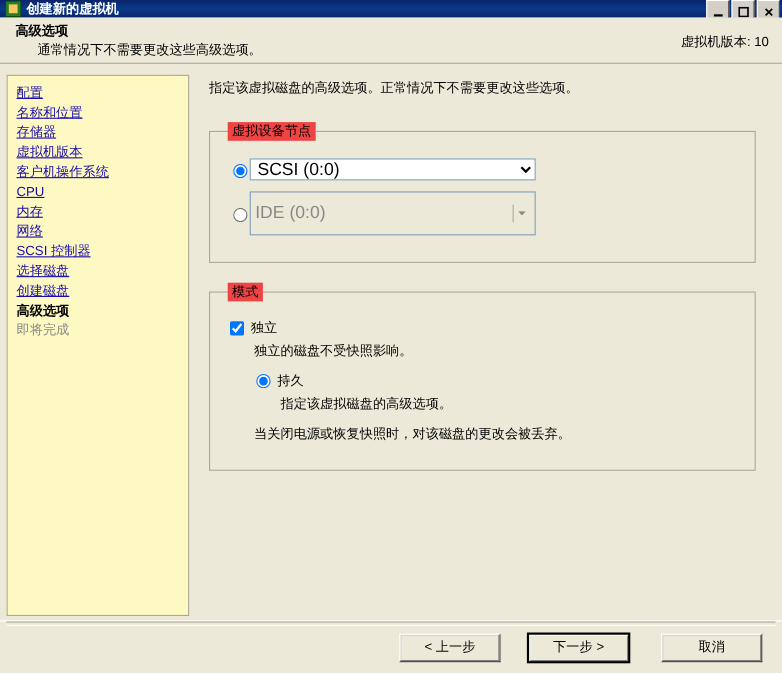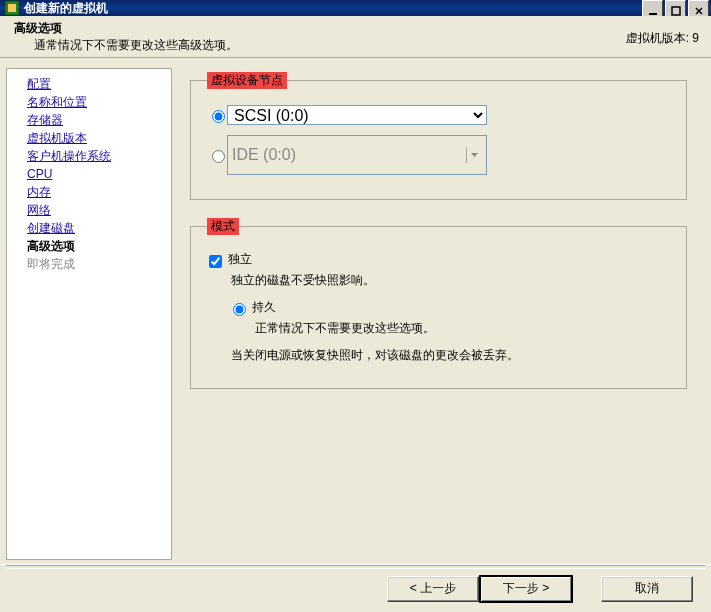--- a/index.html
+++ b/index.html
@@ -15,51 +15,51 @@
   .winbtn svg { width:10px;height:10px; }
 
   
   .header { height:42px; background:#ece9d8; border-bottom:1px solid #aca899; padding:4px 14px 0 14px; box-sizing:border-box; position:relative;}
   .header .heading { font-weight:bold; color:#000; }
   .header .sub { margin-left:20px; color:#000; }
   .header .version { position:absolute; right:12px; top:14px; color:#000; }
 
   
   .body { position:absolute; top:64px; left:0; right:0; bottom:48px; display:flex; background:#ece9d8;}
-  .sidebar { width:166px; background:#ffffff; border:1px solid #aca899; margin:4px 0 4px 6px; padding:6px 0 0 20px; box-sizing:border-box; overflow:hidden;}
+  .sidebar { width:166px; background:#fef9c3; border:1px solid #aca899; margin:4px 0 4px 6px; padding:6px 0 0 8px; box-sizing:border-box; overflow:hidden;}
   .sidebar a.step { display:block; color:#1a0dab; text-decoration:underline; cursor:pointer; line-height:18px; }
   .sidebar .current { display:block; color:#000; font-weight:bold; line-height:18px; }
   .sidebar .future { display:block; color:#888; line-height:18px; }
 
   .main { flex:1; padding:8px 18px 0 18px; box-sizing:border-box; position:relative;}
   .main .intro { color:#000; margin-bottom:22px; }
 
   fieldset.group { border:1px solid #aca899; padding:16px 16px 14px 16px; margin:0 6px 18px 0; position:relative; box-sizing:border-box;}
   fieldset.group legend { padding:0 4px; background:#ef4444;}
 
   .node-row { display:flex; align-items:center; margin-bottom:10px; }
   .node-row .radio { width:20px; display:flex; justify-content:center; }
   .node-row select, .node-row .fake-select {
       flex:0 0 260px; height:20px; font-size:16px; box-sizing:border-box;
   }
   .fake-select { border:1px solid #7f9db9; background:#ece9d8; color:#888; padding:19px 4px; display:flex; align-items:center; justify-content:space-between;}
   .fake-select .arrow { width:15px;height:16px;background:#ece9d8;border-left:1px solid #aca899;display:flex;align-items:center;justify-content:center;}
   select { border:1px solid #7f9db9; background:#fff; padding:0 2px; }
 
-  .mode-row { display:flex; align-items:flex-end; margin-bottom:4px;}
+  .mode-row { display:flex; align-items:flex-start; margin-bottom:4px;}
   .mode-row input[type=checkbox],.mode-row input[type=radio]{ margin:2px 6px 0 2px; flex:0 0 auto;}
   .mode-indent { margin-left:24px; }
   .mode-desc { margin-left:24px; color:#000; margin-bottom:10px; }
   .mode-desc.first { margin-left:24px; }
   .mode-label { color:#000; }
 
   
   .footer { position:absolute; left:0; right:0; bottom:0; height:48px; background:#ece9d8; border-top:1px solid #fff; box-sizing:border-box; display:flex; justify-content:flex-end; align-items:center; padding-right:18px;}
   .footer .sep { position:absolute; left:6px; right:6px; top:0; height:2px; border-top:1px solid #aca899; border-bottom:1px solid #fff;}
-  .btn { width:90px; height:24px; margin-left:0; background:#ece9d8; border:1px solid #404040; border-top-color:#fff; border-left-color:#fff; box-shadow:inset -1px -1px 0 #808080, inset 1px 1px 0 #d4d0c8; font-size:12px; cursor:pointer; display:flex;align-items:center;justify-content:center;}
+  .btn { width:90px; height:24px; margin-left:24px; background:#ece9d8; border:1px solid #404040; border-top-color:#fff; border-left-color:#fff; box-shadow:inset -1px -1px 0 #808080, inset 1px 1px 0 #d4d0c8; font-size:12px; cursor:pointer; display:flex;align-items:center;justify-content:center;}
   .btn.default { border:2px solid #000; box-shadow:inset 1px 1px 0 #fff, inset -1px -1px 0 #808080; height:24px; width:90px;}
   .btn.cancel { margin-left:28px;}
 </style>
 </head>
 <body>
 
 <div class="window">
 
   <div class="titlebar">
     <span class="icon">
@@ -85,39 +85,42 @@
             <line x1="2" y1="2" x2="8" y2="8" stroke="#000" stroke-width="1.5"></line>
             <line x1="8" y1="2" x2="2" y2="8" stroke="#000" stroke-width="1.5"></line>
           </svg>
         </div>
     </div>
   </div>
 
   <div class="header">
     <div class="heading">高级选项</div>
     <div class="sub">通常情况下不需要更改这些高级选项。</div>
-    <div class="version">虚拟机版本: 9</div>
+    <div class="version">虚拟机版本: 10</div>
   </div>
 
   <div class="body">
     <div class="sidebar">
       <a class="step">配置</a>
       <a class="step">名称和位置</a>
       <a class="step">存储器</a>
       <a class="step">虚拟机版本</a>
       <a class="step">客户机操作系统</a>
       <a class="step">CPU</a>
       <a class="step">内存</a>
       <a class="step">网络</a>
+      <a class="step">SCSI 控制器</a>
+      <a class="step">选择磁盘</a>
       <a class="step">创建磁盘</a>
       <span class="current">高级选项</span>
       <span class="future">即将完成</span>
     </div>
 
     <div class="main">
+      <div class="intro">指定该虚拟磁盘的高级选项。正常情况下不需要更改这些选项。</div>
 
       <fieldset class="group">
         <legend>虚拟设备节点</legend>
         <div class="node-row">
           <span class="radio">
               <input type="radio" name="dn" checked="" style="">
             </span>
           <select>
             <option>SCSI (0:0)</option>
           </select>
@@ -143,21 +146,21 @@
         <div class="mode-row">
           <input type="checkbox" checked="" style="">
           <span class="mode-label">独立</span>
         </div>
         <div class="mode-desc first">独立的磁盘不受快照影响。</div>
 
         <div class="mode-row mode-indent">
           <input type="radio" name="pm" checked="" style="">
           <span class="mode-label">持久</span>
         </div>
-        <div class="mode-desc" style="margin-left:48px">正常情况下不需要更改这些选项。</div>
+        <div class="mode-desc" style="margin-left:48px">指定该虚拟磁盘的高级选项。</div>
 
         <div class="mode-desc" style="">当关闭电源或恢复快照时，对该磁盘的更改会被丢弃。</div>
       </fieldset>
     </div>
   </div>
 
   <div class="footer">
     <div class="sep"></div>
     <div class="btn">
         <span>&lt; 上一步</span>

